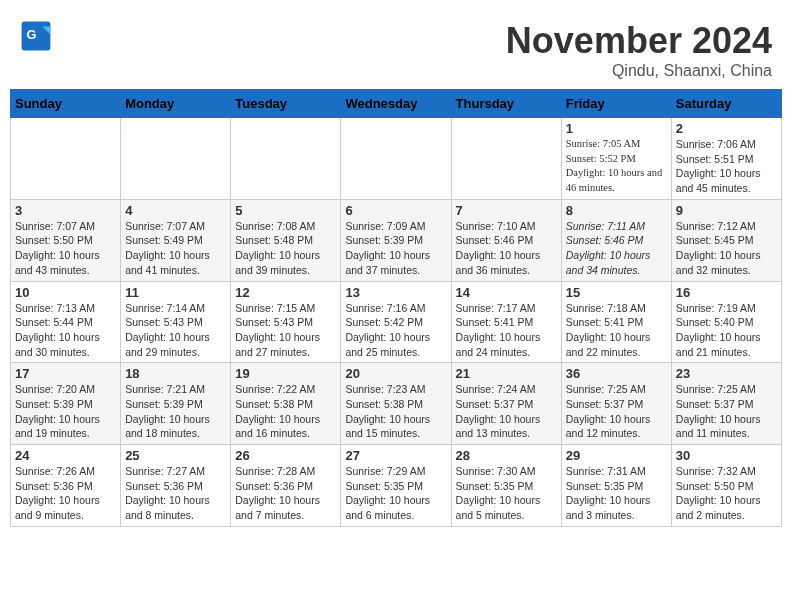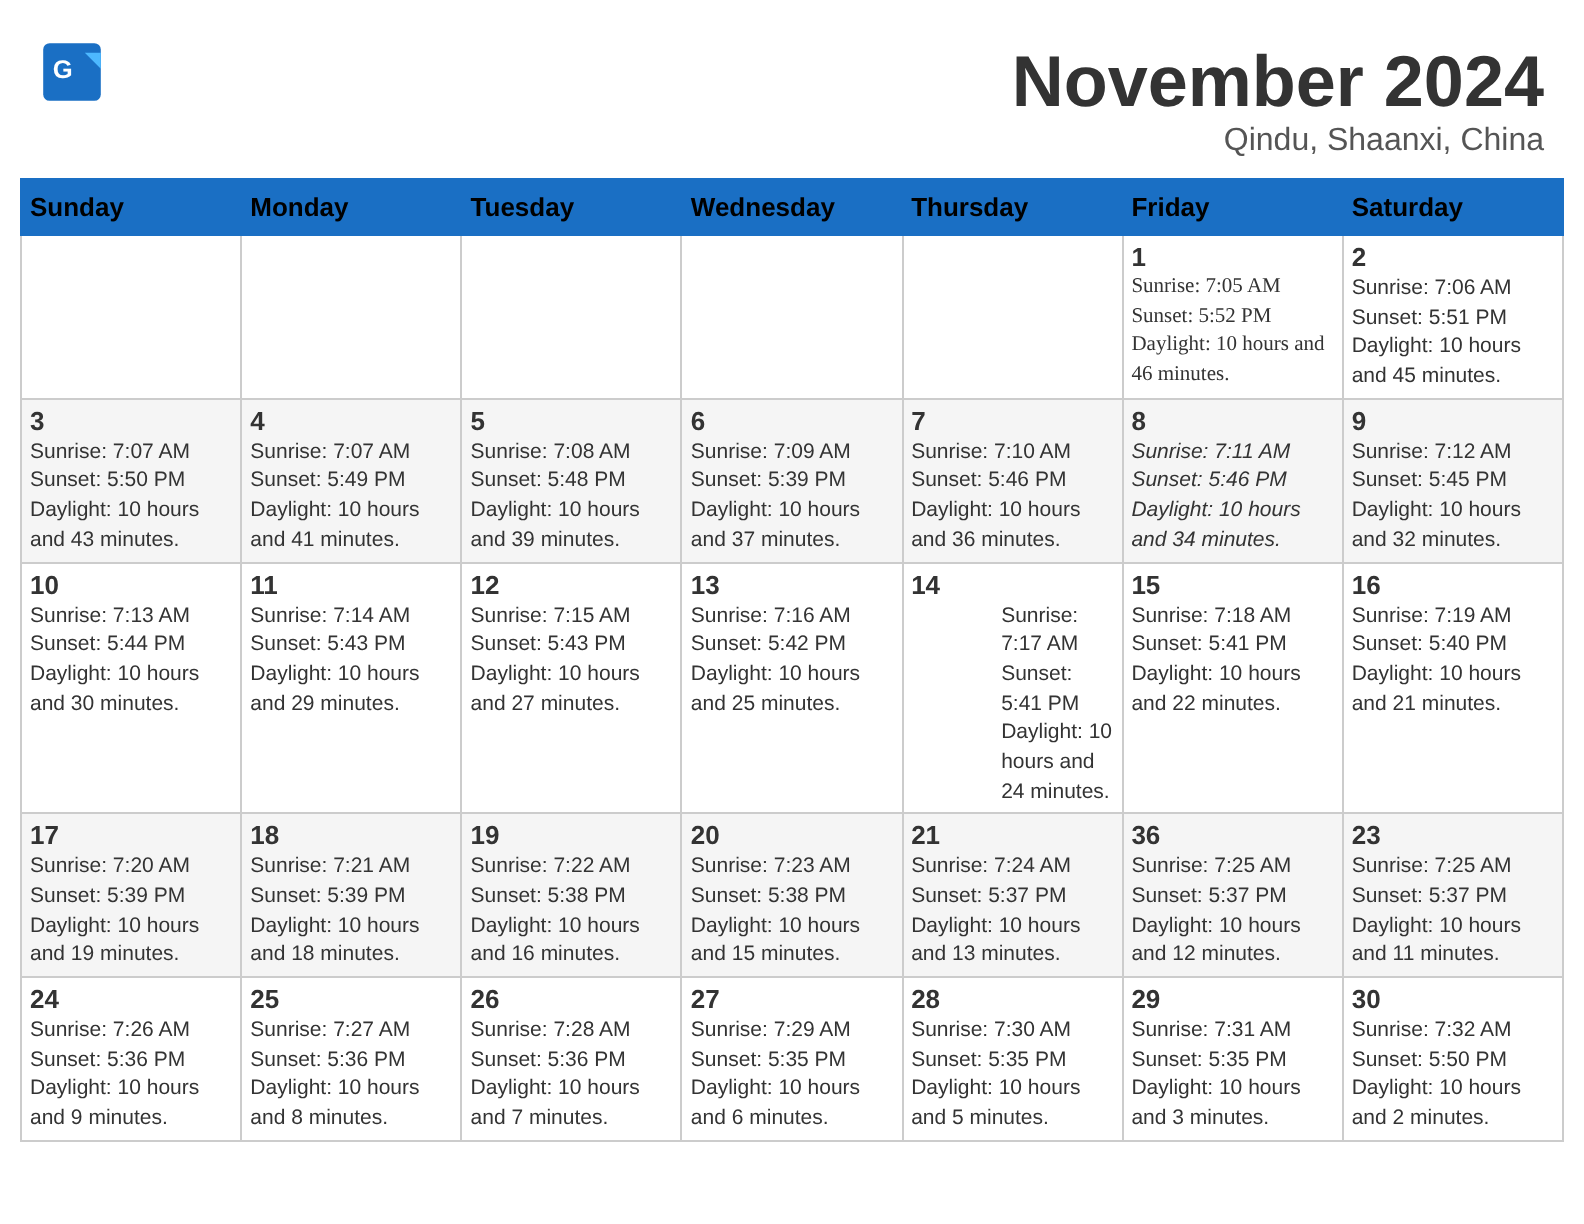--- a/index.html
+++ b/index.html
@@ -201,21 +201,21 @@
 Daylight: 10 hours and 27 minutes.</div>
         </td>
         <td>
           <span class="day-number">13</span>
           <div class="day-info" style="white-space: pre-line;">Sunrise: 7:16 AM
 Sunset: 5:42 PM
 Daylight: 10 hours and 25 minutes.</div>
         </td>
         <td>
           <span class="day-number">14</span>
-          <div class="day-info" style="white-space: pre-line; margin-left: 45px;">Sunrise: 7:17 AM
+          <div class="day-info" style="white-space: pre-line;">Sunrise: 7:17 AM
 Sunset: 5:41 PM
 Daylight: 10 hours and 24 minutes.</div>
         </td>
         <td>
           <span class="day-number">15</span>
           <div class="day-info" style="white-space: pre-line;">Sunrise: 7:18 AM
 Sunset: 5:41 PM
 Daylight: 10 hours and 22 minutes.</div>
         </td>
         <td>

